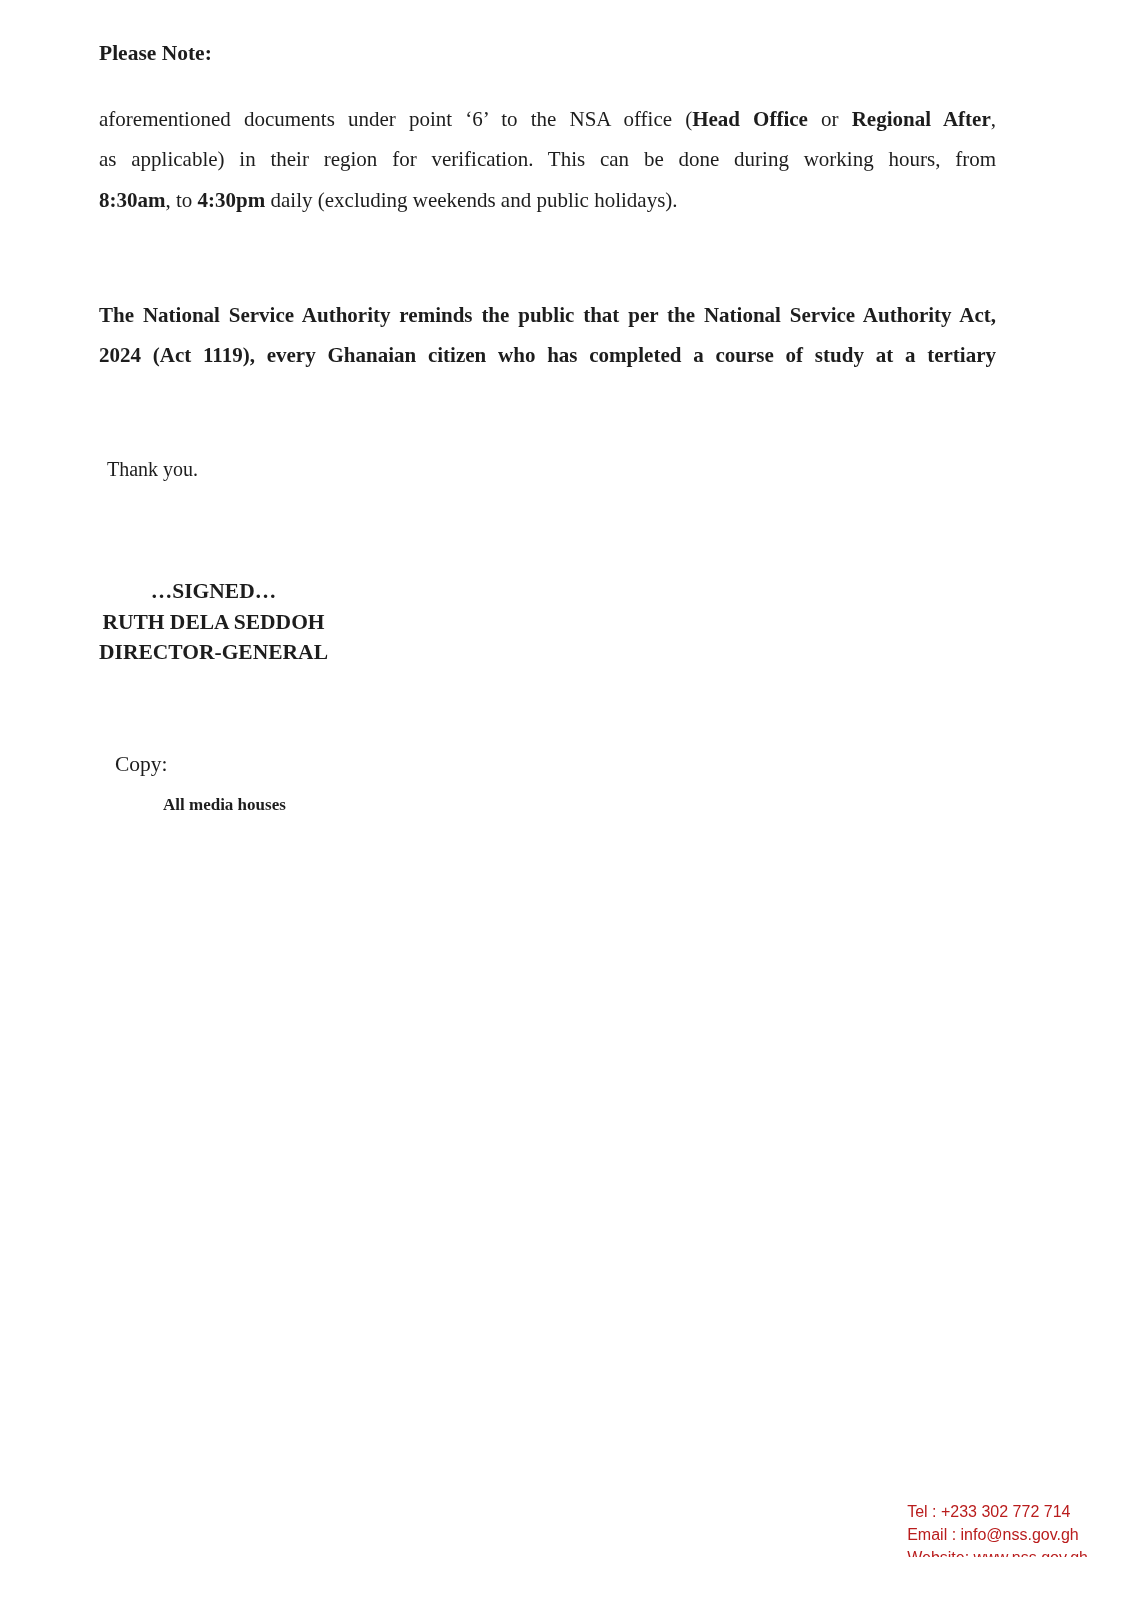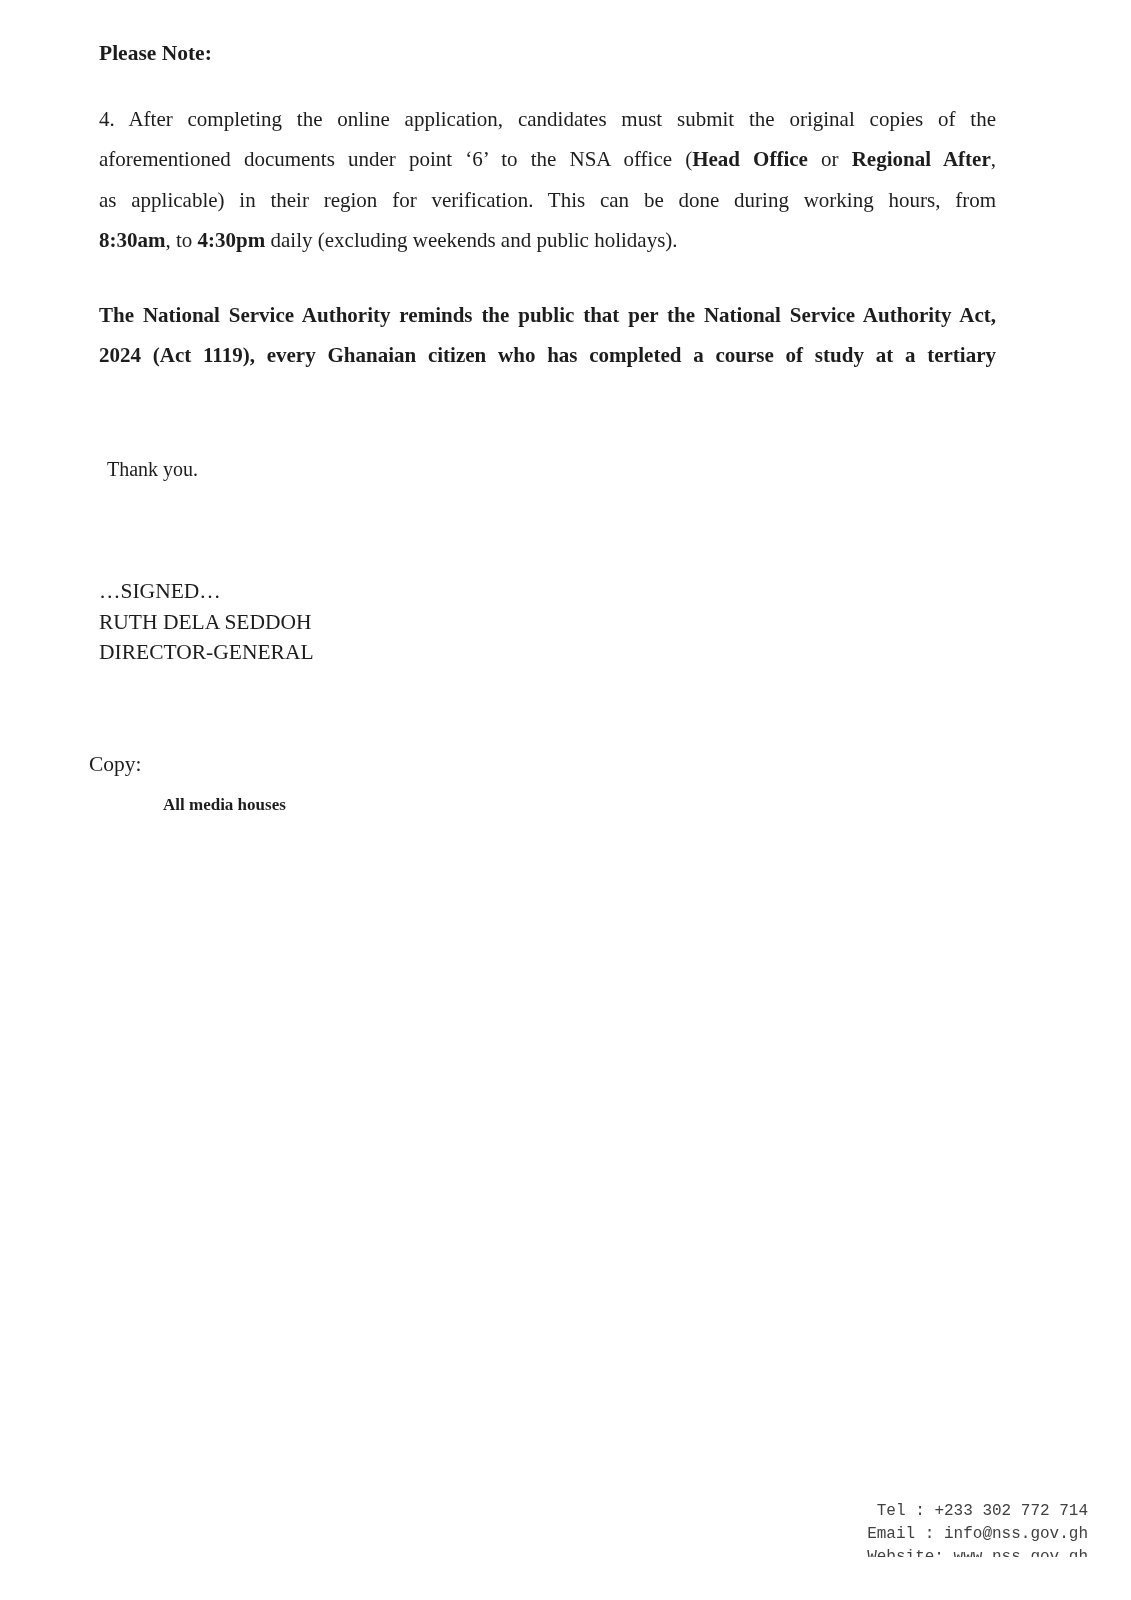--- a/index.html
+++ b/index.html
@@ -35,50 +35,49 @@
   #para-application { top: 99px; }
   #para-reminder   { top: 295px; font-weight: bold; }
 
   .thankyou {
     left: 99px; top: 457px; padding-left: 8px;
     font-size: 20px; line-height: 24px;
   }
 
   .signature {
     left: 99px; top: 576px;
-    font-size: 21.5px; font-weight: 400; line-height: 30.5px;
+    font-size: 21.5px; font-weight: 700; line-height: 30.5px; text-align: center;
   }
 
   .copy-label {
-    left: 89px; top: 752px;
+    left: 115px; top: 752px;
     font-size: 21.5px; line-height: 24px;
   }
   .copy-recipient {
     left: 163px; top: 793px;
     font-size: 17px; font-weight: 700; line-height: 24px;
   }
 
   .footer {
     right: 43px; top: 1500px;
     height: 57px; overflow: hidden;
-    text-align: right;
-    font-family: Liberation Mono, monospace;
+    text-align: left;
+    font-family: Liberation Sans, sans-serif;
     font-size: 16px; line-height: 23px;
-    color: #404040;
+    color: #b91c1c;
   }
 </style>
 </head>
 <body>
 
 <div class="page">
 
   <div class="block heading">Please Note:</div>
 
   <div class="block para" id="para-application">
-      <div class="line"><span>4. After completing the online application, candidates must submit the original copies of the</span></div>
       <div class="line"><span>aforementioned documents under point ‘6’ to the NSA office (</span><span class="b">Head Office</span><span> or </span><span class="b">Regional After</span><span>,</span></div>
       <div class="line"><span>as applicable) in their region for verification. This can be done during working hours, from</span></div>
       <div class="line last"><span class="b">8:30am</span><span>, to </span><span class="b">4:30pm</span><span> daily (excluding weekends and public holidays).</span></div>
     </div>
 
   <div class="block para" id="para-reminder">
       <div class="line"><span>The National Service Authority reminds the public that per the National Service Authority Act,</span></div>
       <div class="line"><span>2024 (Act 1119), every Ghanaian citizen who has completed a course of study at a tertiary</span></div>
     </div>
 

